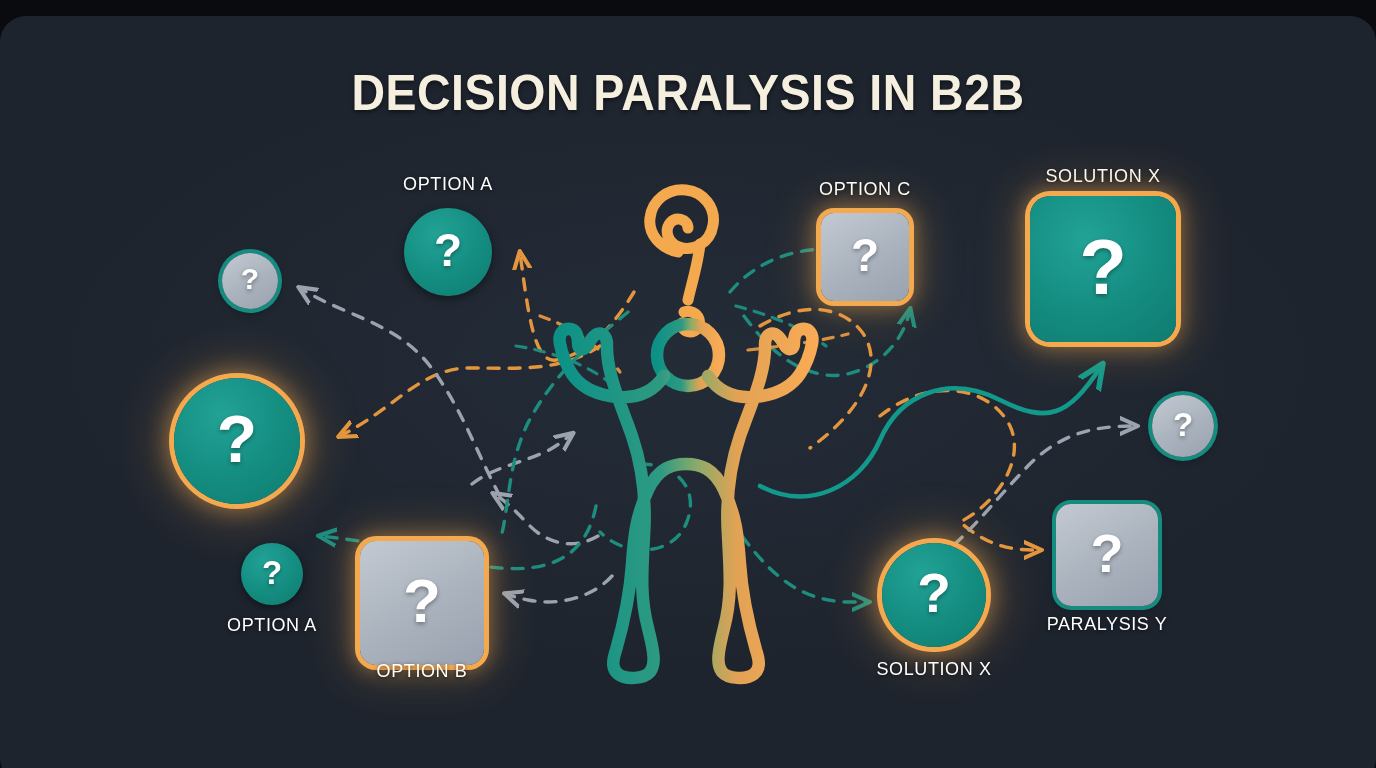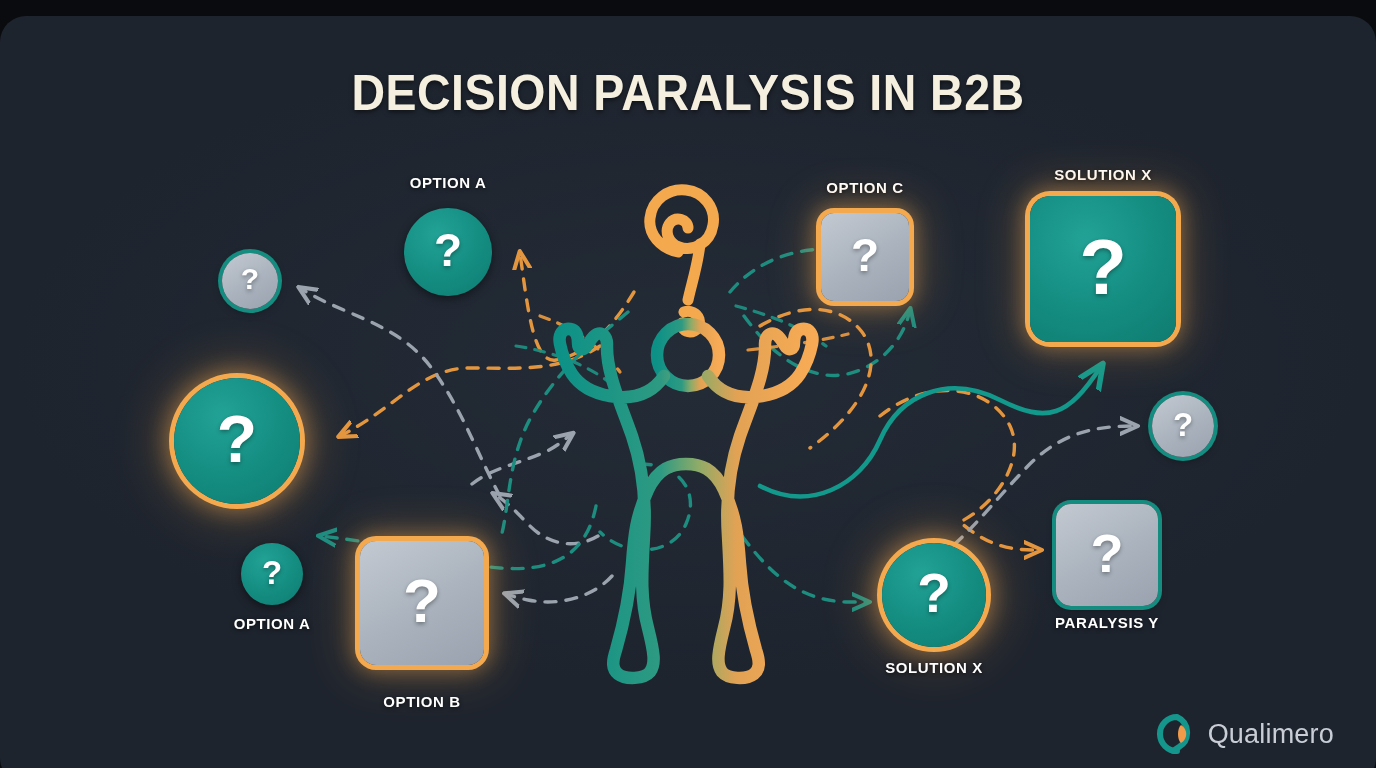--- a/index.html
+++ b/index.html
@@ -45,21 +45,21 @@
   .fill-teal{background:radial-gradient(circle at 38% 30%, #22a296 0%, #148c80 55%, #0f7b70 100%);}
   .fill-grey{background:linear-gradient(150deg,#c3c9d1 0%,#a7b0bb 60%,#99a2ae 100%);}
 
   .ring-teal{box-shadow:0 0 0 4px #158c80, 0 3px 10px rgba(0,0,0,.45);}
   .ring-orange{box-shadow:0 0 0 5px #f5a94f, 0 0 22px 7px rgba(245,169,79,.45), 0 0 48px 16px rgba(245,169,79,.22);}
   .ring-orange-sq{box-shadow:0 0 0 5px #f5a94f, 0 0 20px 6px rgba(245,169,79,.42), 0 0 44px 14px rgba(245,169,79,.2);}
   .plain{box-shadow:0 3px 10px rgba(0,0,0,.45);}
 
   .label{
     position:absolute;white-space:nowrap;color:#ffffff;
-    font-size:15px;font-weight:bold;letter-spacing:.6px;
+    font-size:18px;font-weight:normal;letter-spacing:.6px;
     text-shadow:0 1px 4px rgba(0,0,0,.7);
   }
 
   
   .logo{position:absolute;right:42px;bottom:30px;display:flex;align-items:center;gap:11px;z-index:30;}
   .logo-text{color:#c9ced6;font-size:27px;letter-spacing:.2px;}
 </style>
 </head>
 <body>
 
@@ -233,21 +233,21 @@
     <div class="shape circle fill-teal plain" style="width:62px;height:62px;font-size:33px;">
       <span>?</span>
     </div>
     <div class="label" style="left:50%;top:72px;transform:translateX(-50%);">OPTION A</div>
   </div>
 
   <div class="node" style="left:360px;top:525px;">
     <div class="shape square fill-grey ring-orange-sq" style="width:124px;height:124px;font-size:62px;">
       <span>?</span>
     </div>
-    <div class="label" style="left:50%;top:152px;transform:translateX(-50%);">OPTION B</div>
+    <div class="label" style="left:50%;top:120px;transform:translateX(-50%);">OPTION B</div>
   </div>
 
   <div class="node" style="left:821px;top:197px;">
     <div class="label" style="left:50%;top:-34px;transform:translateX(-50%);">OPTION C</div>
     <div class="shape square fill-grey ring-orange-sq" style="width:88px;height:88px;font-size:46px;border-radius:13px;">
       <span>?</span>
     </div>
   </div>
 
   <div class="node" style="left:1030px;top:180px;">
@@ -270,21 +270,14 @@
     <div class="label" style="left:50%;top:110px;transform:translateX(-50%);">PARALYSIS Y</div>
   </div>
 
   <div class="node" style="left:882px;top:527px;">
     <div class="shape circle fill-teal ring-orange" style="width:104px;height:104px;font-size:55px;">
       <span>?</span>
     </div>
     <div class="label" style="left:50%;top:116px;transform:translateX(-50%);">SOLUTION X</div>
   </div>
 
-  <div class="logo">
-    <svg width="40" height="40" viewBox="0 0 40 40">
-      <path d="M20,3 A17,17 0 1,0 20,37 L20,37 L16,37 L22,33 A17,17 0 0,0 20,3 Z" fill="none" stroke="#15968c" stroke-width="6" stroke-linejoin="round"></path>
-      <path d="M24,11 C31,15 31,25 24,29 C20,26 20,14 24,11 Z" fill="#f09a4a"></path>
-    </svg>
-    <div class="logo-text">Qualimero</div>
-  </div>
 
 </div>
 
 </body></html>

